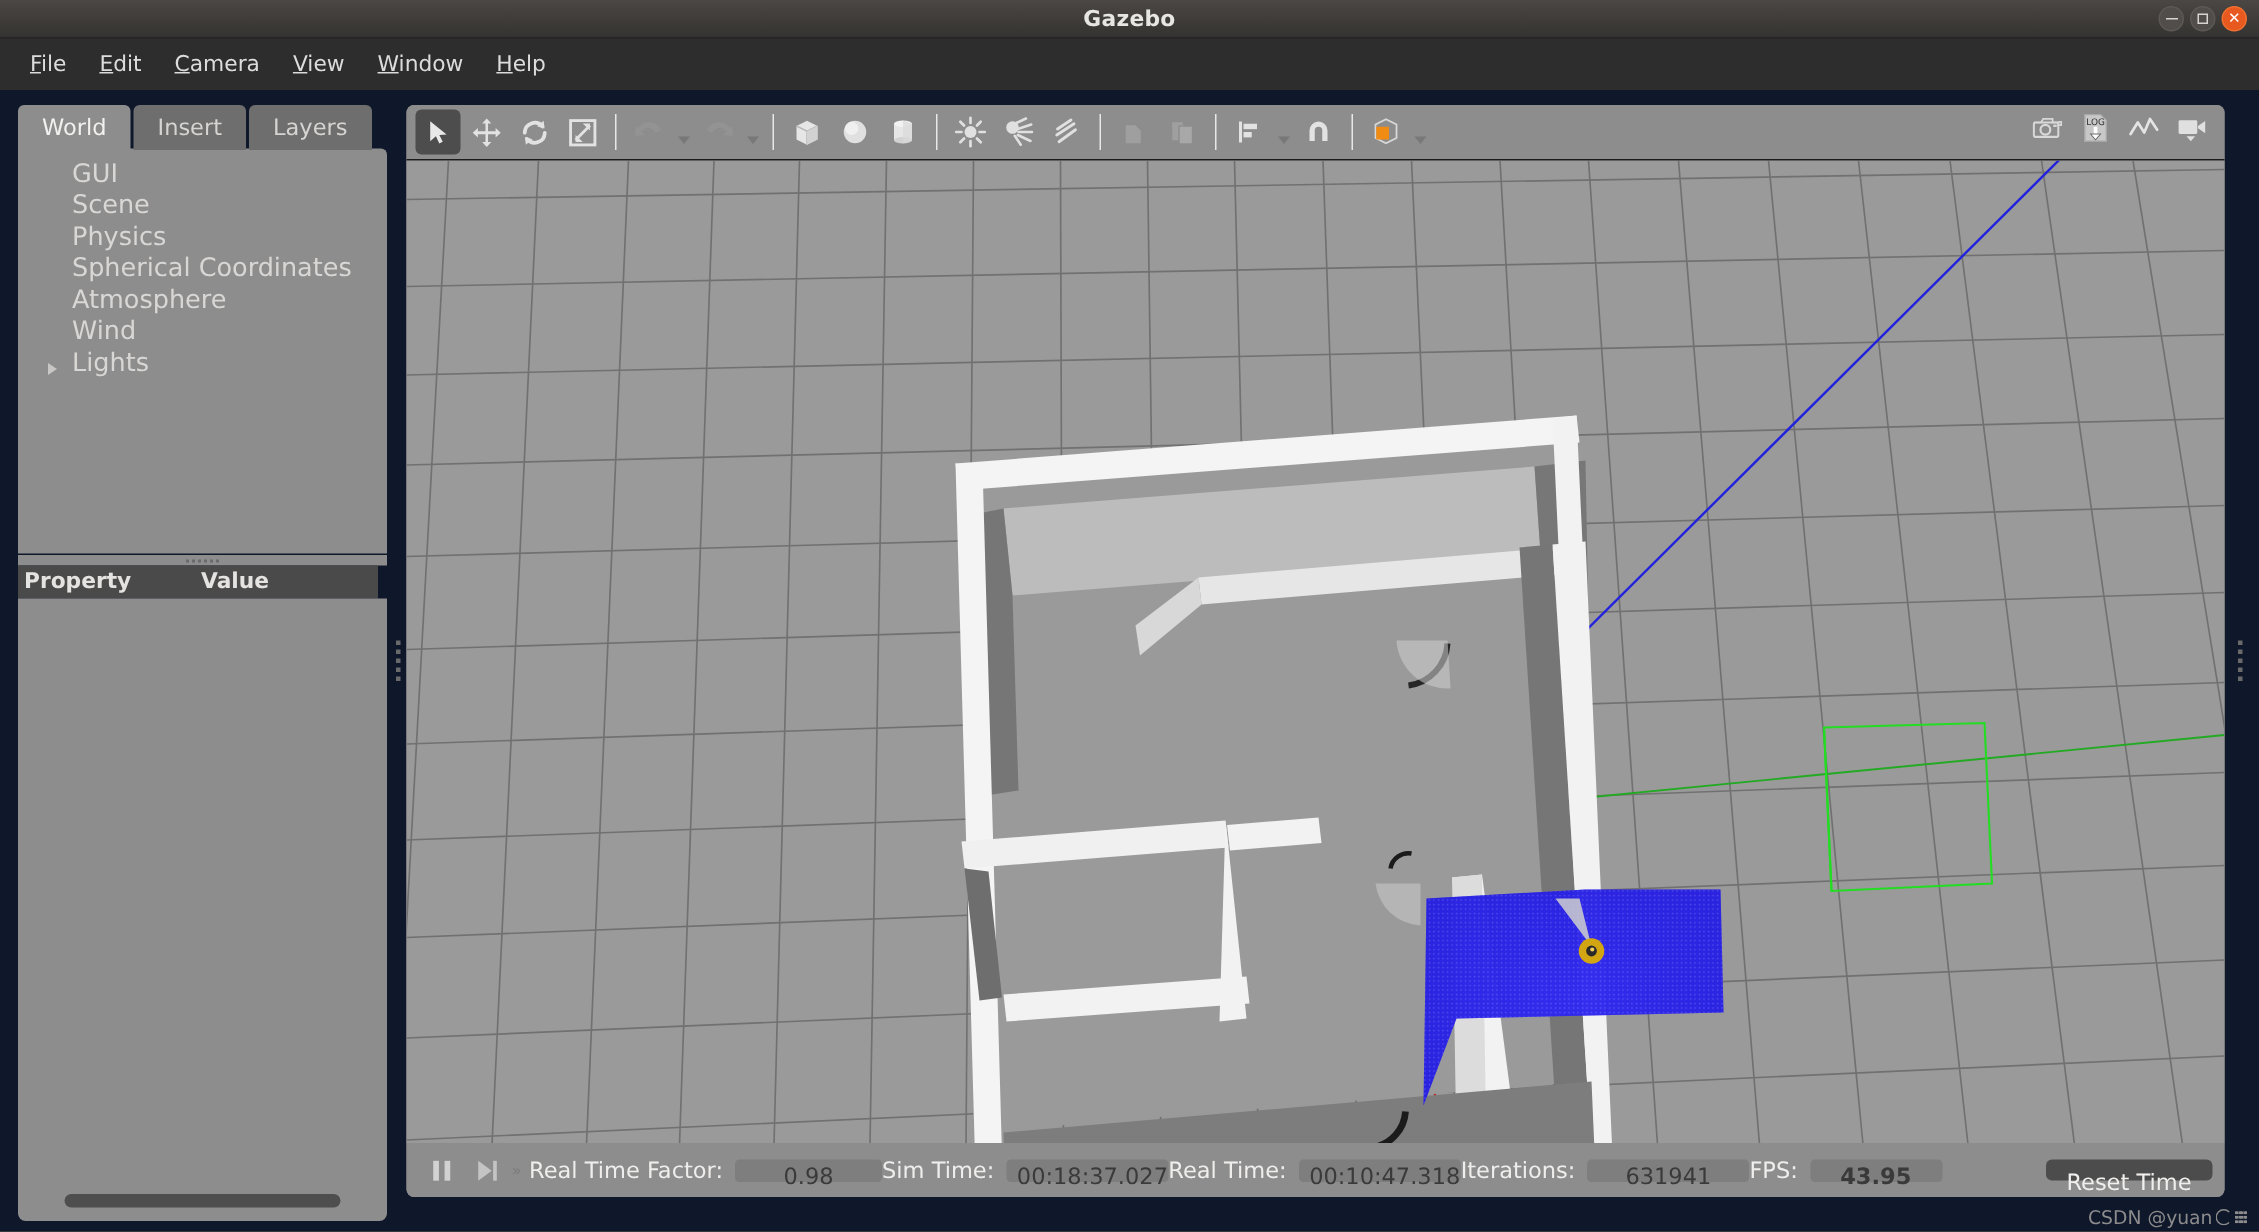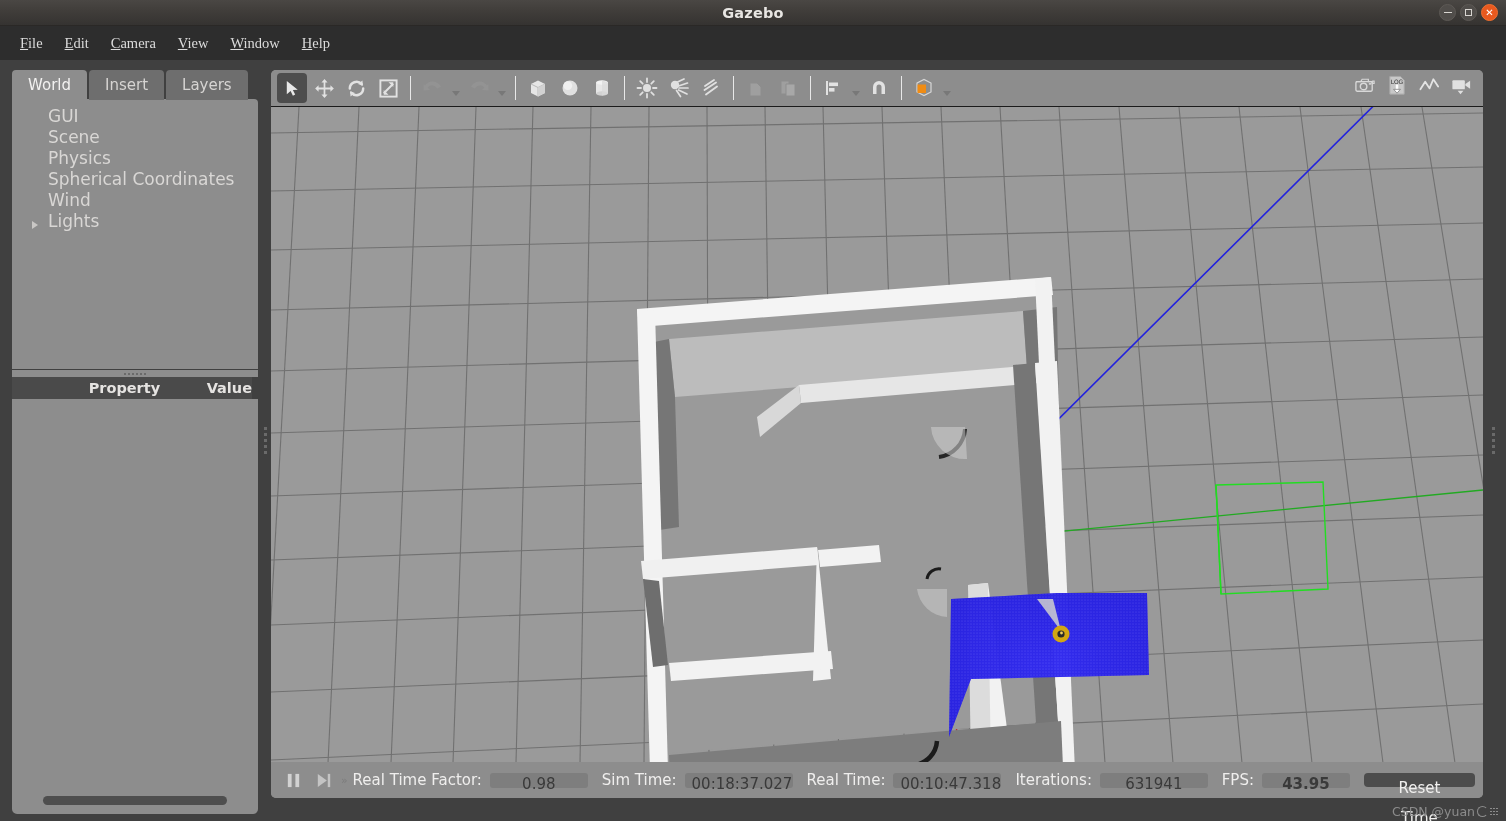--- a/index.html
+++ b/index.html
@@ -5,21 +5,21 @@
   * { box-sizing: border-box; margin: 0; padding: 0; }
   html, body {
     width: 1506px; height: 821px;
     overflow: hidden;
     background: #2b2b2b;
     font-family: "DejaVu Sans", "Liberation Sans", sans-serif;
   }
   #app {
     position: relative;
     width: 1506px; height: 821px;
-    background: #404040;
+    background: #0f172a;
   }
 
   
   .titlebar {
     position: absolute; left: 0; top: 0; width: 1506px; height: 26px;
     background: linear-gradient(to bottom, #4a4744 0%, #403d3a 45%, #353331 100%);
     border-bottom: 1px solid #2a2826;
   }
   .titlebar-title {
     position: absolute; left: 0; top: 0; width: 1506px; height: 26px;
@@ -43,21 +43,21 @@
   .win-btn .glyph-max { display:block; width: 7px; height: 7px; border: 1.5px solid #d8d5d1; }
 
   
   .menubar {
     position: absolute; left: 0; top: 26px; width: 1506px; height: 34px;
     background: #2d2d2d;
     display: flex; align-items: center; padding-left: 10px; gap: 2px;
   }
   .menu-item {
     padding: 4px 10px; color: #dcdcdc; font-size: 14.5px;
-    cursor: default; white-space: nowrap; font-family: Liberation Serif, serif;
+    cursor: default; white-space: nowrap;
   }
   .menu-item .mnem { text-decoration: underline; }
 
   
   .left-panel {
     position: absolute; left: 12px; top: 70px;
     width: 246px; height: 728px;
   }
   .tabrow { position: absolute; left: 0; top: 0; display: flex; height: 30px; z-index: 3; }
   .tab {
@@ -92,21 +92,21 @@
   .vsplit-dots {
     position: absolute; left: 0; top: 300px; width: 246px; height: 7px;
     background: #8d8d8d;
     display: flex; align-items: center; justify-content: center; gap: 2px;
   }
   .vsplit-dots i { width: 2px; height: 2px; background: #6a6a6a; display: block; }
 
   .prop-header {
     position: absolute; left: 0; top: 307px; width: 240px; height: 22px;
     background: #4a4a4a; display: flex; align-items: center;
-    font-size: 14.5px; font-weight: bold; color: #e5e3e1; justify-content: flex-end;
+    font-size: 14.5px; font-weight: bold; color: #e5e3e1;
   }
   .prop-header .c1 { width: 122px; padding-left: 4px; }
   .prop-header .c2 { }
   .prop-body {
     position: absolute; left: 0; top: 329px; width: 246px; height: 393px;
     background: #8d8d8d;
   }
   .panel-scroll {
     position: absolute; left: 0; top: 716px; width: 246px; height: 28px;
     background: #8d8d8d;
@@ -172,21 +172,21 @@
     background: #8d8d8d;
     border-bottom-left-radius: 5px; border-bottom-right-radius: 5px;
     display: flex; align-items: center; padding: 0 8px; text-align: center;
   }
   .sb-btn { width: 30px; height: 28px; display: flex; align-items: center; justify-content: center; }
   .sb-expand { color: #7c7c7c; font-size: 11px; margin: 0 6px 0 2px; letter-spacing: -1px; }
   .sb-label { color: #efeeed; font-size: 15px; margin-right: 8px; white-space: nowrap; }
   .sb-field {
     background: #7e7e7e; color: #3a3a3a; font-size: 15px;
     height: 15px; line-height: 22px; border-radius: 3px;
-    padding: 0 7px; margin-right: 14px; white-space: nowrap;
+    padding: 0 7px; white-space: nowrap;
   }
   .sb-field.w-rtf { width: 98px; }
   .sb-field.w-sim { width: 108px; }
   .sb-field.w-real { width: 108px; }
   .sb-field.w-iter { width: 108px; }
   .sb-field.w-fps { width: 88px; font-weight: bold; }
   .reset-btn {
     margin-left: auto;
     background: #4c4c4c; color: #f0efee; font-size: 15px;
     height: 14px; line-height: 30px; padding: 0 14px; border-radius: 4px;
@@ -253,20 +253,24 @@
           <span class="tri"></span>
           <span class="tlabel">Scene</span>
         </div>
       <div class="tree-item">
           <span class="tri"></span>
           <span class="tlabel">Physics</span>
         </div>
       <div class="tree-item">
           <span class="tri"></span>
           <span class="tlabel">Spherical Coordinates</span>
+        </div>
+      <div class="tree-item">
+          <span class="tri"></span>
+          <span class="tlabel">Atmosphere</span>
         </div>
       <div class="tree-item">
           <span class="tri"></span>
           <span class="tlabel">Wind</span>
         </div>
       <div class="tree-item">
           <span class="tri has"></span>
           <span class="tlabel">Lights</span>
         </div>
     </div>

